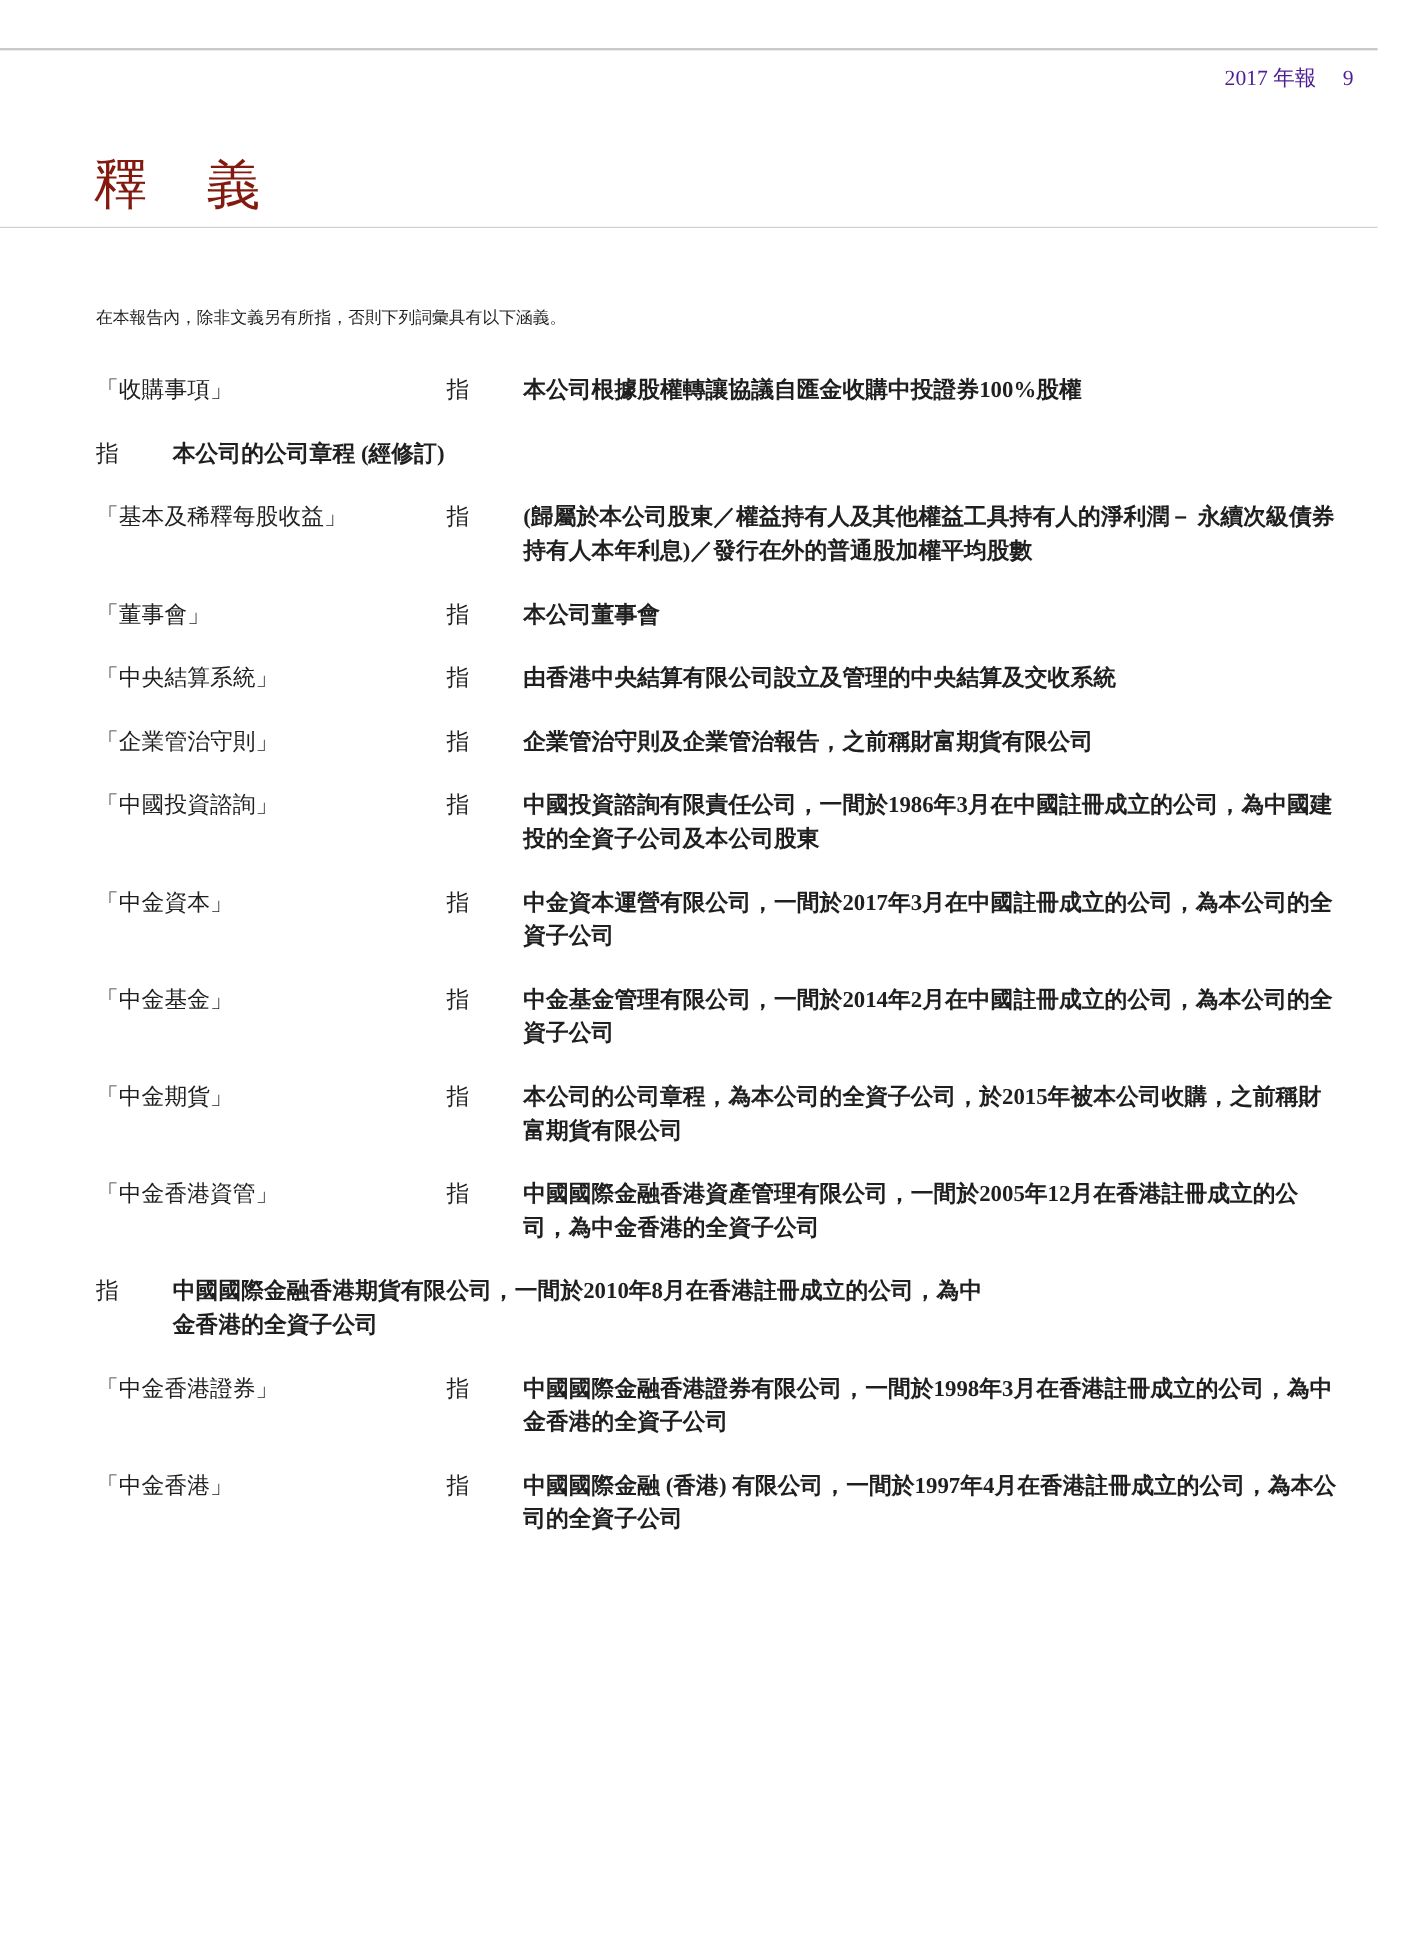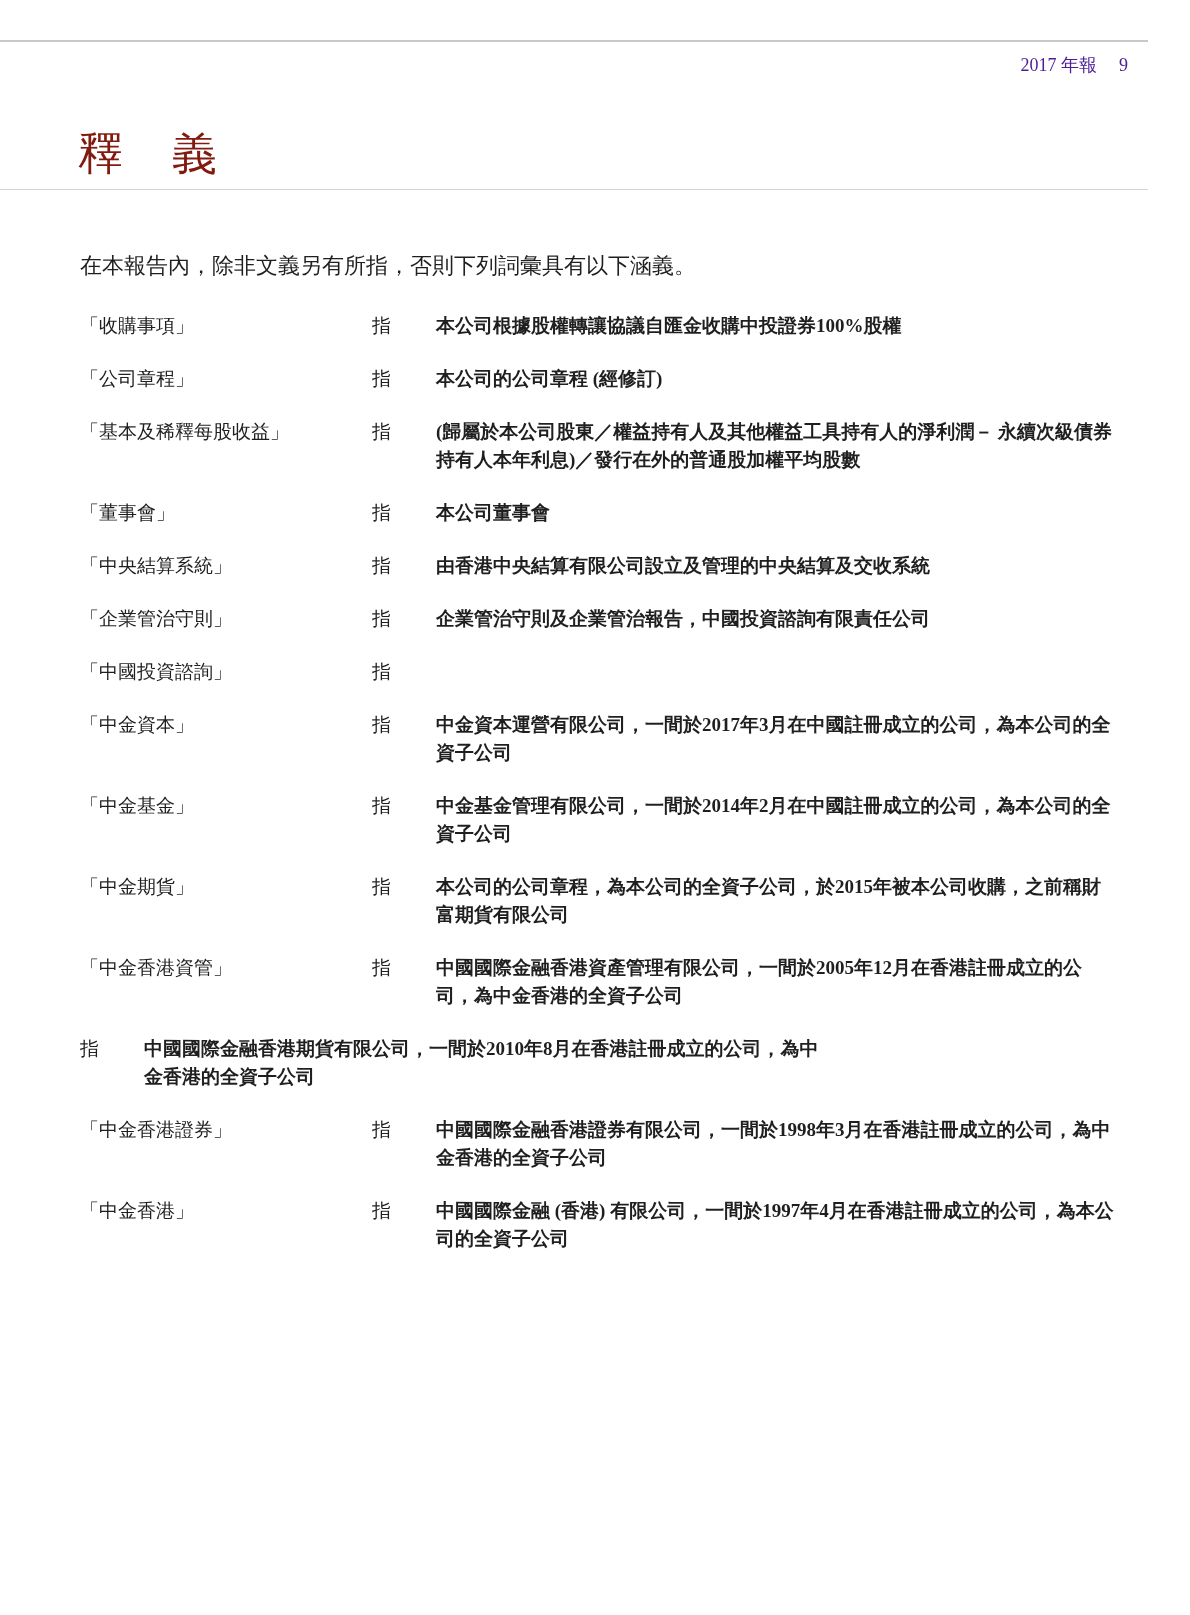--- a/index.html
+++ b/index.html
@@ -40,21 +40,21 @@
     color: var(--title-red);
     letter-spacing: 2px;
   }
   .title-rule {
     margin: 9px 42px 0 0;
     height: 1px;
     background: var(--rule-light);
   }
   .intro {
     margin: 62px 80px 0 80px;
-    font-size: 22px;
+    font-size: 14px;
     line-height: 28px;
   }
   .def-list {
     margin-top: 32px;
     padding: 0 76px 0 80px;
   }
   .def-row {
     display: flex;
     align-items: flex-start;
     margin-bottom: 25px;
@@ -83,21 +83,20 @@
   <p class="intro">在本報告內，除非文義另有所指，否則下列詞彙具有以下涵義。</p>
 
   <div class="def-list" id="def-list">
   <div class="def-row">
     <div class="def-term">「收購事項」</div>
     <div class="def-connector">指</div>
     <div class="def-text">本公司根據股權轉讓協議自匯金收購中投證券100%股權</div>
   </div>
 
   <div class="def-row">
-    <div class="def-term">「公司章程」</div>
     <div class="def-connector">指</div>
     <div class="def-text">本公司的公司章程 (經修訂)</div>
   </div>
 
   <div class="def-row">
     <div class="def-term">「基本及稀釋每股收益」</div>
     <div class="def-connector">指</div>
     <div class="def-text">(歸屬於本公司股東／權益持有人及其他權益工具持有人的淨利潤－ 永續次級債券持有人本年利息)／發行在外的普通股加權平均股數</div>
   </div>
 
@@ -109,26 +108,27 @@
 
   <div class="def-row">
     <div class="def-term">「中央結算系統」</div>
     <div class="def-connector">指</div>
     <div class="def-text">由香港中央結算有限公司設立及管理的中央結算及交收系統</div>
   </div>
 
   <div class="def-row">
     <div class="def-term">「企業管治守則」</div>
     <div class="def-connector">指</div>
-    <div class="def-text">企業管治守則及企業管治報告，中國投資諮詢有限責任公司</div>
+    <div class="def-text">企業管治守則及企業管治報告，之前稱財富期貨有限公司</div>
   </div>
 
   <div class="def-row">
     <div class="def-term">「中國投資諮詢」</div>
     <div class="def-connector">指</div>
+    <div class="def-text">中國投資諮詢有限責任公司，一間於1986年3月在中國註冊成立的公司，為中國建投的全資子公司及本公司股東</div>
   </div>
 
   <div class="def-row">
     <div class="def-term">「中金資本」</div>
     <div class="def-connector">指</div>
     <div class="def-text">中金資本運營有限公司，一間於2017年3月在中國註冊成立的公司，為本公司的全資子公司</div>
   </div>
 
   <div class="def-row">
     <div class="def-term">「中金基金」</div>

